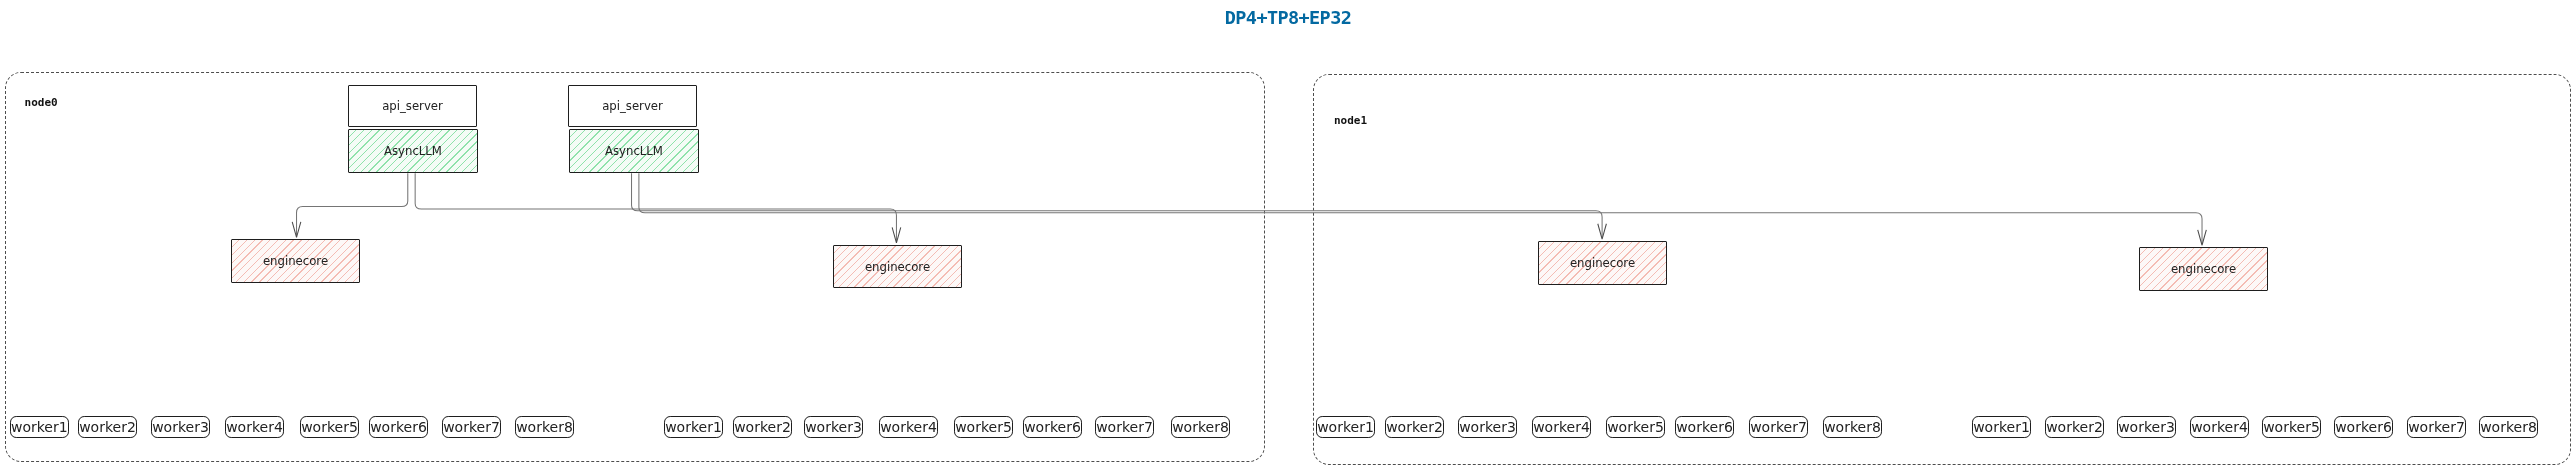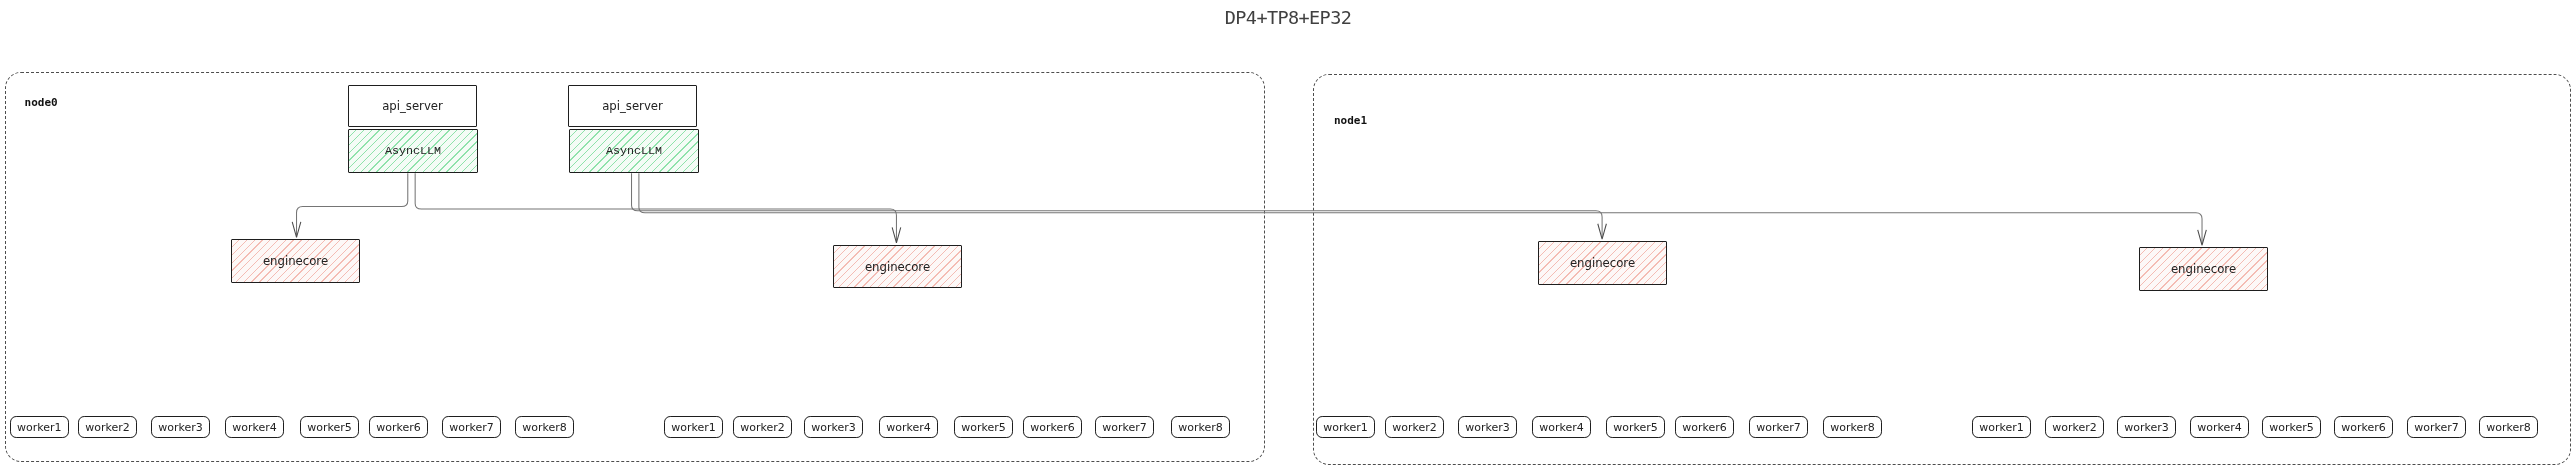--- a/index.html
+++ b/index.html
@@ -8,21 +8,21 @@
     width:2576px;height:469px;
     background:#ffffff;
     font-family:"DejaVu Sans",sans-serif;
     color:#1b1b1b;
     overflow:hidden;
   }
   .title{
     position:absolute;top:6.8px;left:0;width:100%;
     text-align:center;
     font-family:"DejaVu Sans Mono",monospace;
-    font-weight:400;font-size:18.5px;color:#404040;
+    font-weight:700;font-size:18.5px;color:#0369a1;
     letter-spacing:-0.6px;
   }
   .nodebox{
     position:absolute;
     border:1.2px dashed #4d4d4d;
     border-radius:16px;
     background:transparent;
   }
   .nodelabel{
     position:absolute;
@@ -34,33 +34,32 @@
     border:1.5px solid #1e1e1e;
     border-radius:1px;
     background:#ffffff;
     display:flex;align-items:center;justify-content:center;
     font-size:11.7px;color:#222222;
     box-sizing:border-box;
     z-index:2;
   }
   .hatch-green{
     background:repeating-linear-gradient(135deg, rgba(0,0,0,0) 0px, rgba(0,0,0,0) 4.6px, #8fe2ab 4.6px, #8fe2ab 5.5px), #f4fcf6;
-    font-family:Liberation Mono, monospace;
   }
   .hatch-red{
     background:repeating-linear-gradient(135deg, rgba(0,0,0,0) 0px, rgba(0,0,0,0) 4.6px, #f4bcb4 4.6px, #f4bcb4 5.5px), #fdf8f7;
   }
   .worker{
     position:absolute;
     width:59px;height:22px;top:416px;
     border:1.2px solid #1e1e1e;
     border-radius:6.2px;
     background:#ffffff;
     display:flex;align-items:center;justify-content:center;
-    font-size:11px;color:#222222;
+    font-size:14px;color:#222222;
     box-sizing:border-box;
     z-index:2;
   }
   .edges{
     position:absolute;left:0;top:0;width:2576px;height:469px;
     z-index:1;pointer-events:none;
   }
 </style>
 </head>
 <body>

